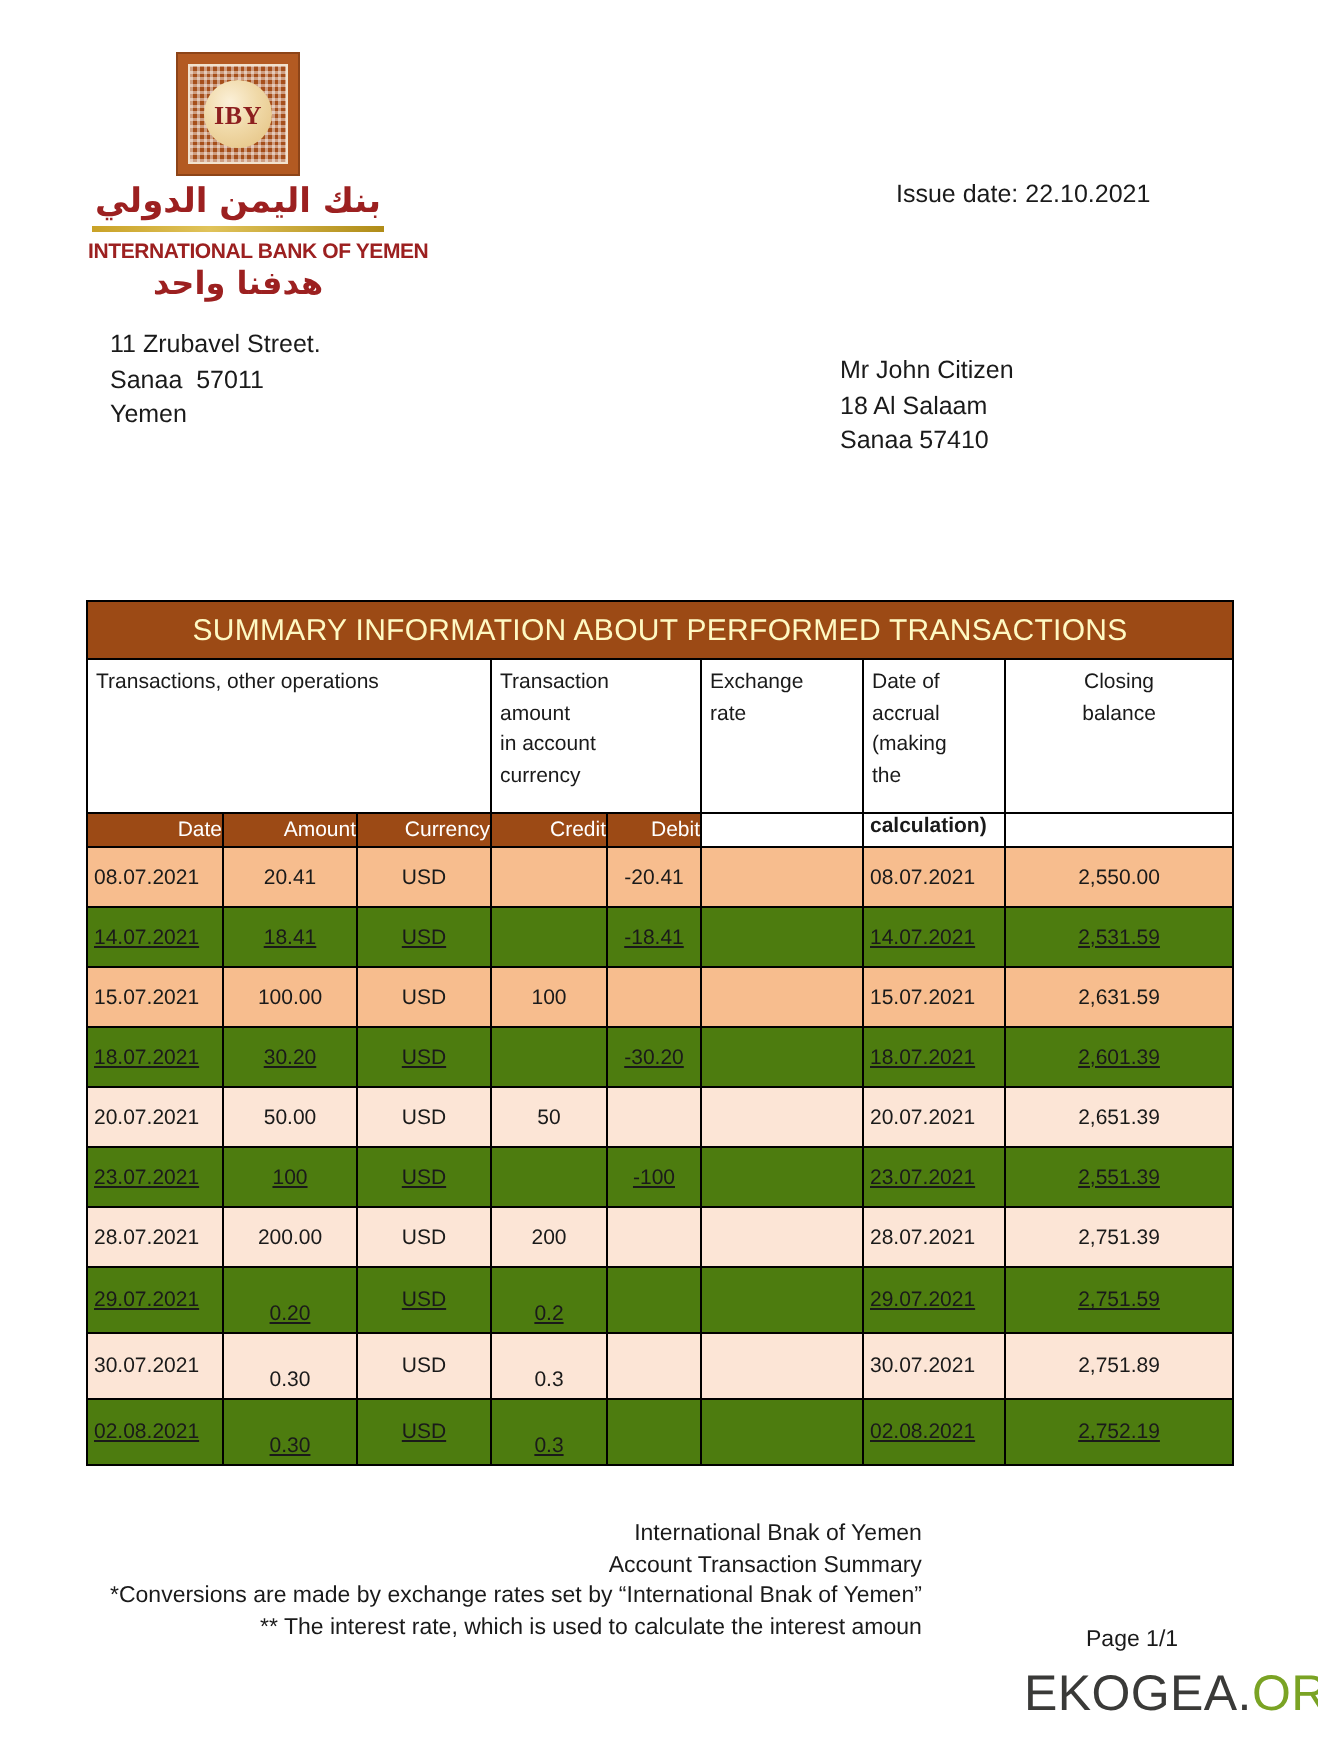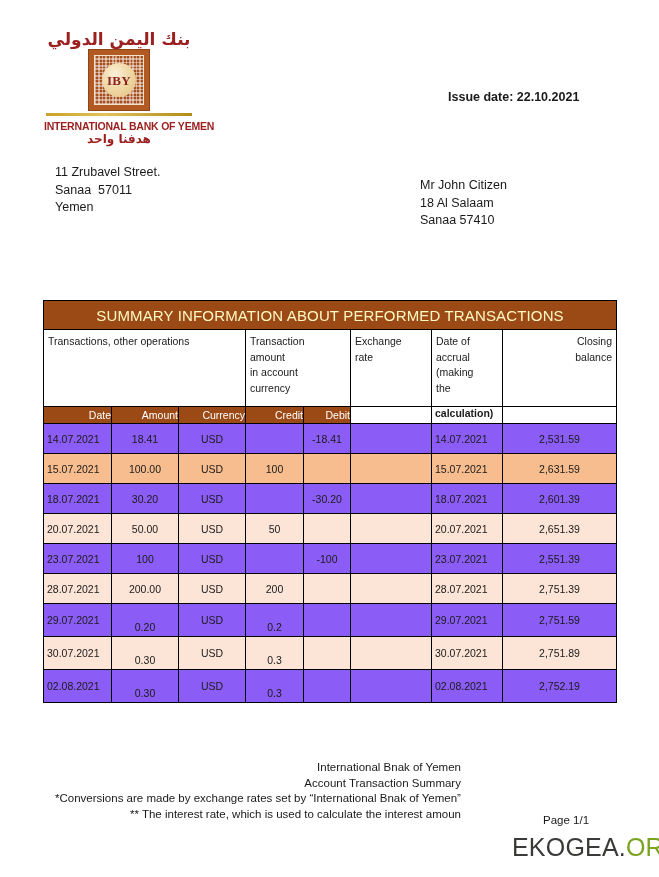--- a/index.html
+++ b/index.html
@@ -82,36 +82,35 @@
     margin-top: 4px;
   }
   #logo-rule {
     height: 3px;
     margin: 2px 2px 3px 2px;
     background: linear-gradient(90deg, #c9a227 0%, #e0c35a 40%, #b08c18 100%);
   }
   #logo-tagline {
     text-align: center;
     font-family: "DejaVu Sans", sans-serif;
-    font-size: 12px;
+    font-size: 16px;
     font-weight: bold;
     color: #9c2020;
     direction: rtl;
     letter-spacing: 1px;
     white-space: nowrap;
   }
 
   
   #issue-date {
     position: absolute;
     left: 448px;
     top: 90px;
     font-size: 12.5px;
     white-space: nowrap;
-    font-weight: bold;
   }
 
   
   #sender-address {
     position: absolute;
     left: 55px;
     top: 164px;
     font-size: 12.5px;
     line-height: 17.5px;
     white-space: pre;
@@ -152,21 +151,21 @@
   }
   .grp-cell {
     height: 72px;
     padding: 4px 4px 0 4px !important;
     line-height: 15.5px;
     font-weight: normal;
     text-align: left;
     background: #ffffff;
     position: relative;
   }
-  .grp-cell.centered { text-align: right; }
+  .grp-cell.centered { text-align: center; }
   .sub-head {
     background: #9c4a15;
     color: #ffffff;
     text-align: right;
     height: 16px;
     vertical-align: middle !important;
     font-weight: normal;
     font-size: 10.5px;
   }
   .sub-blank {
@@ -180,21 +179,21 @@
   }
   tbody td {
     height: 29px;
     vertical-align: middle !important;
     text-align: center;
     font-size: 10.5px;
   }
   td.date-cell { text-align: left; padding-left: 3px !important; }
   tr.shade-a td { background: #f7bd8e; }
   tr.shade-b td { background: #fce5d6; }
-  tr.shade-w td { background: #8b5cf6; }
+  tr.shade-w td { background: #4d7c0f; text-decoration: underline; }
   td.low { vertical-align: bottom !important; padding-bottom: 3px !important; }
 
   
   #footer-notes {
     position: absolute;
     left: 55px;
     top: 760px;
     font-size: 11.5px;
     line-height: 15.5px;
     white-space: pre;
@@ -214,26 +213,26 @@
     letter-spacing: .2px;
     white-space: nowrap;
   }
   #watermark .wm-dark { color: #3a3a38; }
   #watermark .wm-green { color: #7aa324; }
 </style>
 </head>
 <body>
 
 <div id="logo-block">
-  <div id="logo-arabic">بنك اليمن الدولي</div>
   <div id="logo-emblem">
     <div class="frame-inner"></div>
     <div class="disc"></div>
     <div class="iby">IBY</div>
   </div>
+  <div id="logo-arabic">بنك اليمن الدولي</div>
   <div id="logo-rule"></div>
   <div id="logo-en">INTERNATIONAL BANK OF YEMEN</div>
   <div id="logo-tagline">هدفنا واحد</div>
 </div>
 
 <div id="issue-date">Issue date: 22.10.2021</div>
 
 <div id="sender-address">11 Zrubavel Street.
 Sanaa  57011
 Yemen</div>
@@ -276,20 +275,30 @@
       <th class="sub-head">Amount</th>
       <th class="sub-head">Currency</th>
       <th class="sub-head">Credit</th>
       <th class="sub-head">Debit</th>
       <th class="sub-blank"></th>
       <th class="sub-blank">calculation)</th>
       <th class="sub-blank"></th>
     </tr>
   </thead>
   <tbody id="txn-body">
+      <tr class="shade-a">
+        <td class="date-cell">08.07.2021</td>
+        <td>20.41</td>
+        <td>USD</td>
+        <td></td>
+        <td>-20.41</td>
+        <td></td>
+        <td class="date-cell">08.07.2021</td>
+        <td>2,550.00</td>
+      </tr>
       <tr class="shade-w">
         <td class="date-cell">14.07.2021</td>
         <td>18.41</td>
         <td>USD</td>
         <td></td>
         <td>-18.41</td>
         <td></td>
         <td class="date-cell">14.07.2021</td>
         <td>2,531.59</td>
       </tr>

